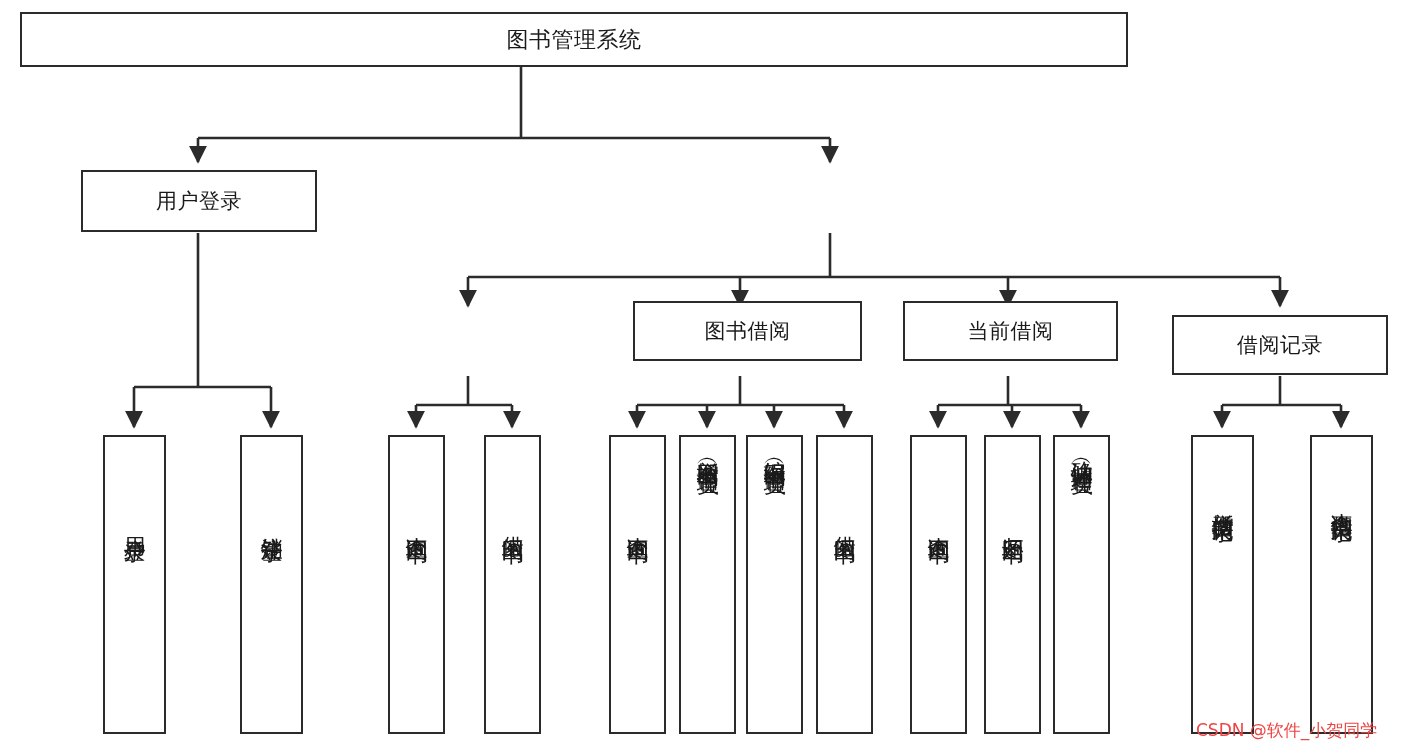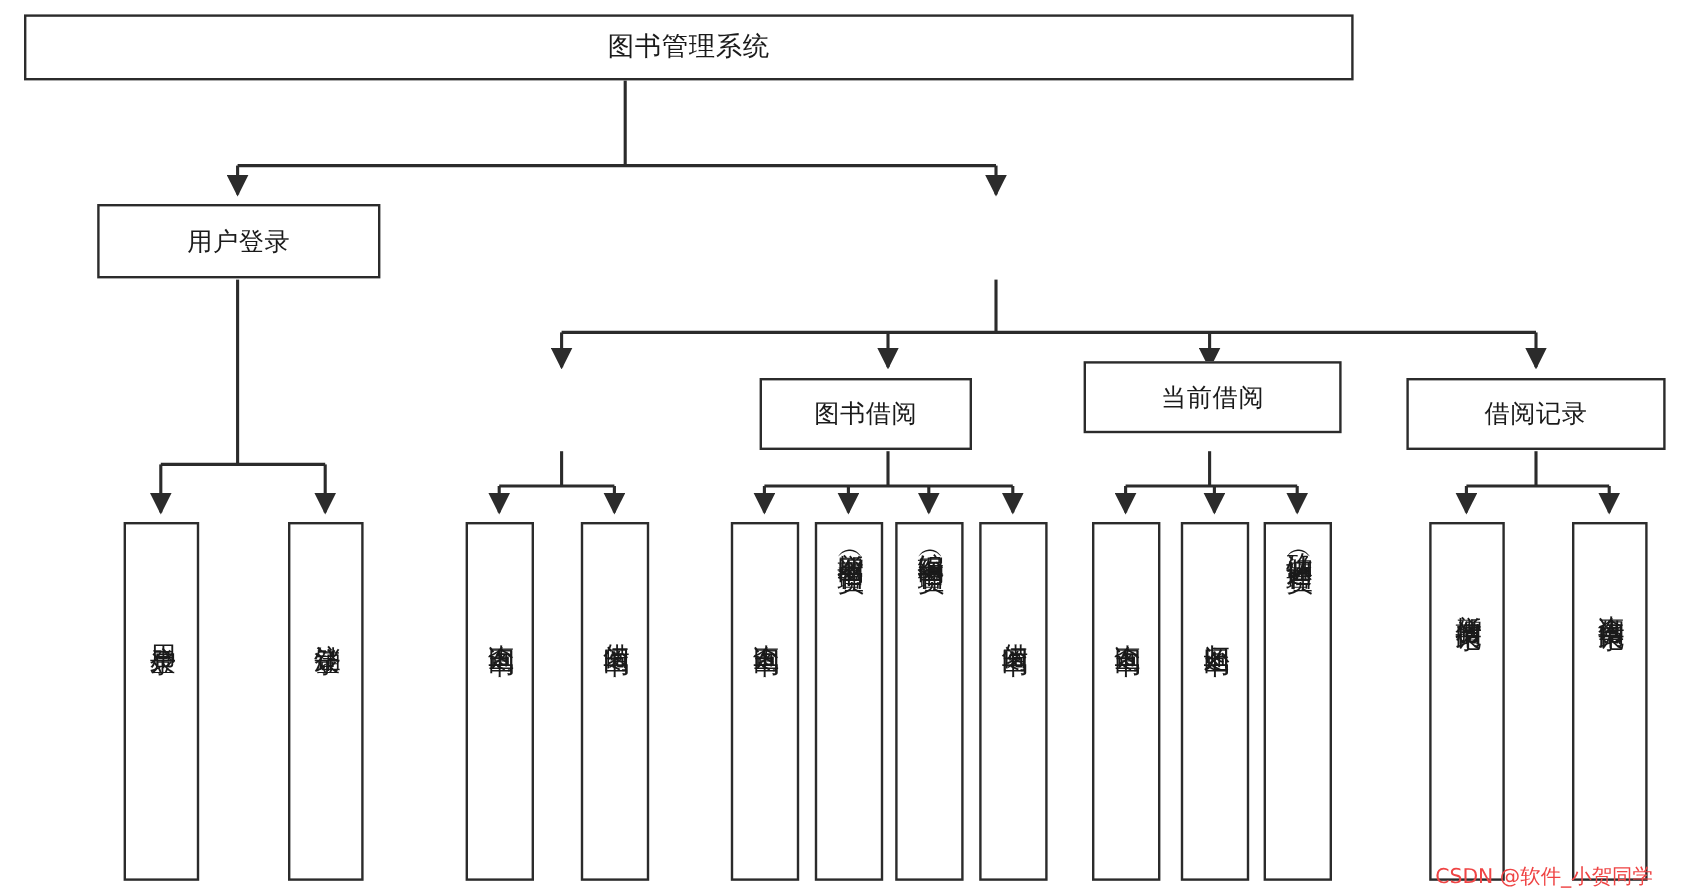--- a/index.html
+++ b/index.html
@@ -127,21 +127,21 @@
   </svg>
 
   <div class="node root" style="left:20px; top:12px; width:1108px; height:55px;">
     <span class="node-label">图书管理系统</span>
   </div>
 
   <div class="node" style="left:81px; top:170px; width:236px; height:62px;">
     <span class="node-label">用户登录</span>
   </div>
 
-  <div class="node" style="left:633px; top:315px; width:177px; height:60px;">
+  <div class="node" style="left:633px; top:301px; width:229px; height:60px;">
     <span class="node-label">图书借阅</span>
   </div>
   <div class="node" style="left:903px; top:301px; width:215px; height:60px;">
     <span class="node-label">当前借阅</span>
   </div>
   <div class="node" style="left:1172px; top:315px; width:216px; height:60px;">
     <span class="node-label">借阅记录</span>
   </div>
 
   <div class="node leaf short" style="left:103px; top:435px; width:63px; height:299px;">

